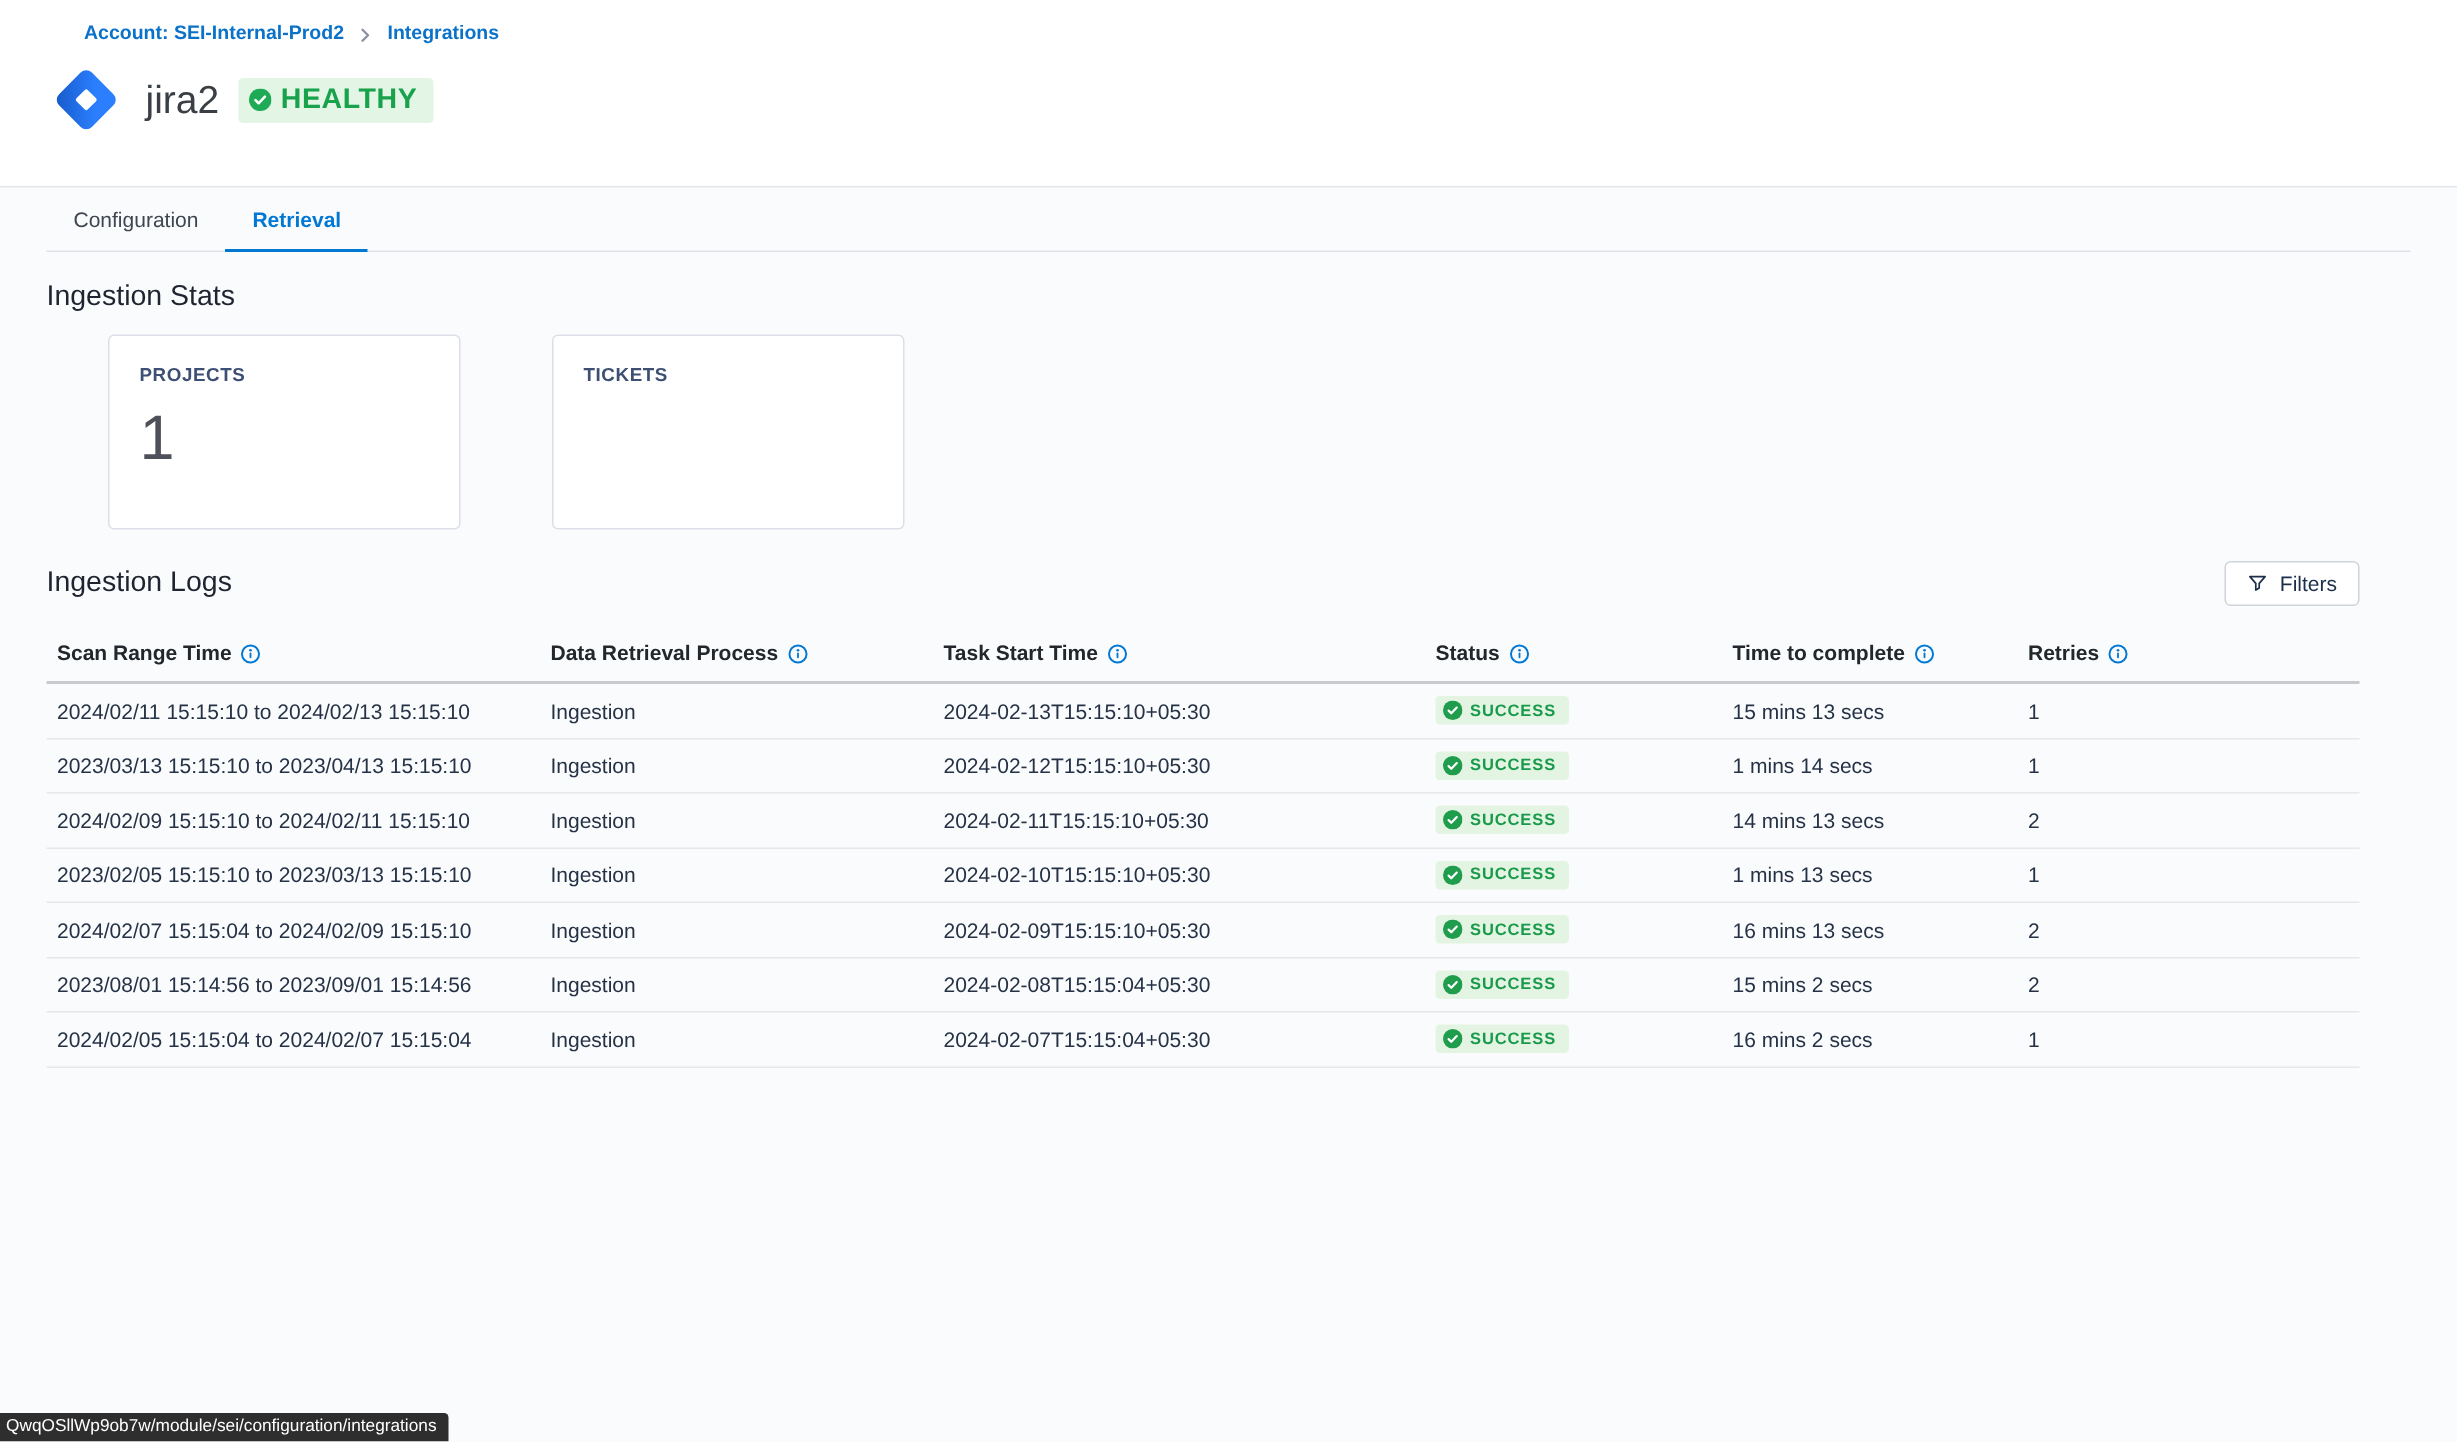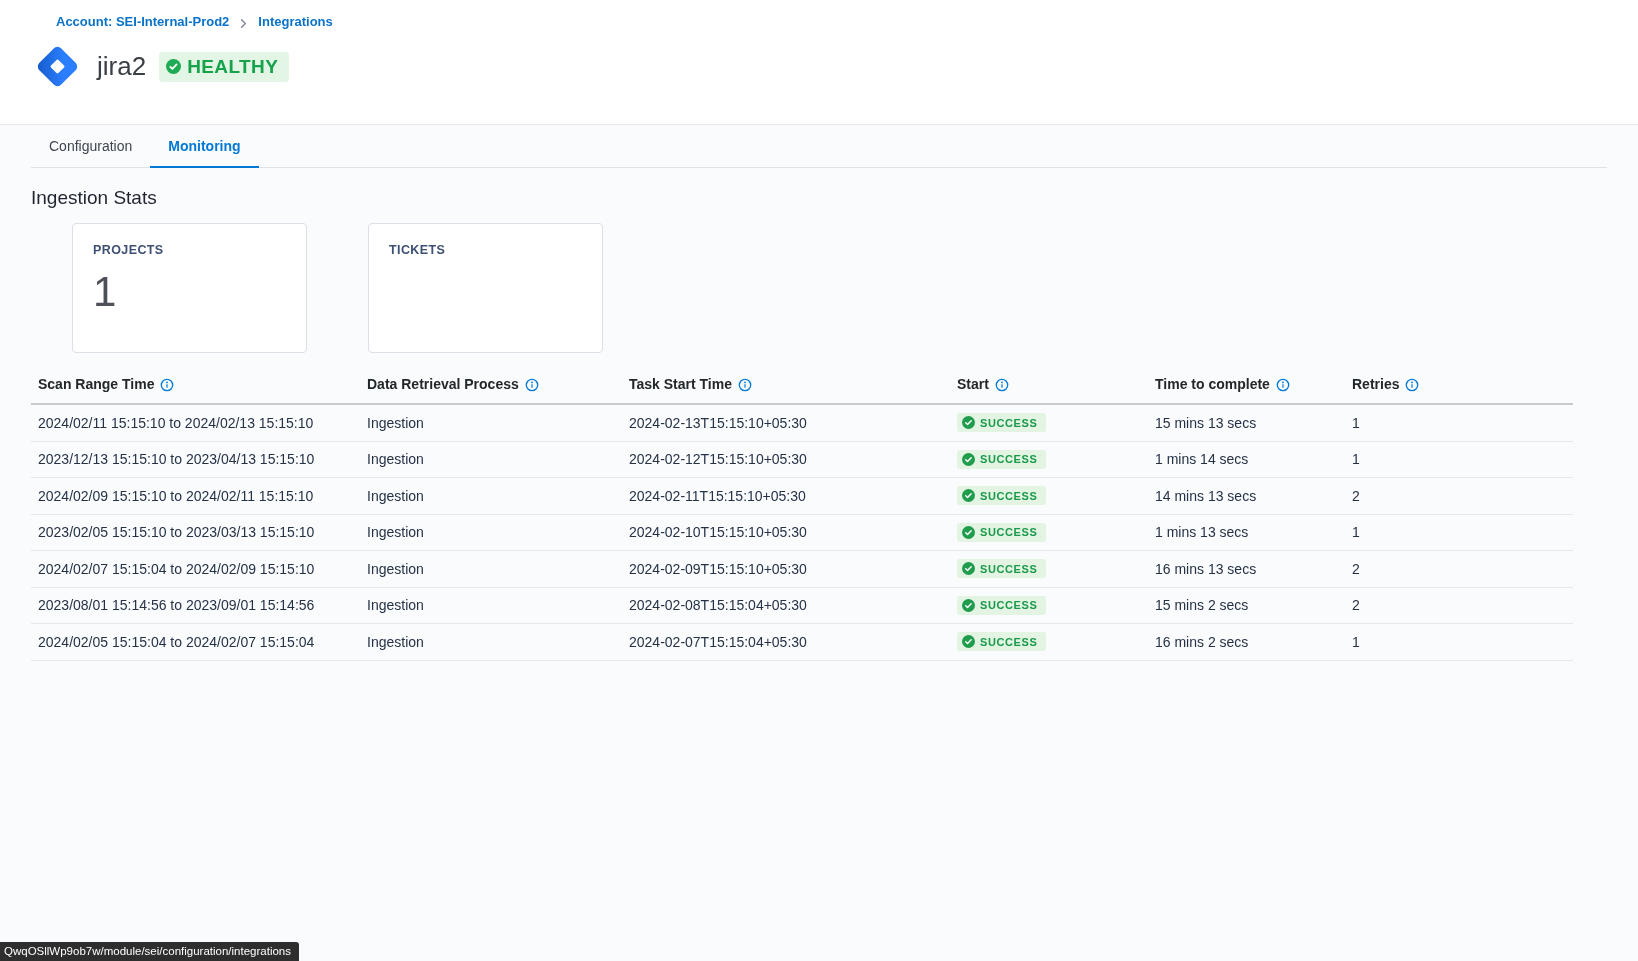--- a/index.html
+++ b/index.html
@@ -110,35 +110,44 @@
         </svg>
       <span>HEALTHY</span>
     </span>
   </div>
 </header>
 
 <main class="content">
 
   <div class="tabs">
     <div class="tab">Configuration</div>
-    <div class="tab active">Monitoring</div>
+    <div class="tab active">Retrieval</div>
   </div>
 
   <h2 class="section-title">Ingestion Stats</h2>
 
   <div class="cards">
     <div class="card">
       <div class="card-label">PROJECTS</div>
       <div class="card-value">1</div>
     </div>
     <div class="card">
       <div class="card-label">TICKETS</div>
     </div>
   </div>
 
+  <div class="logs-head">
+    <h2 class="section-title">Ingestion Logs</h2>
+    <button class="filters-btn">
+      <svg viewBox="0 0 16 16" width="14" height="14" fill="none" stroke="#1c2e4a" stroke-width="1.3" stroke-linejoin="round">
+          <path d="M2.2 2.8h11.6l-4.5 5.1v3.6l-2.6 1.5V7.9L2.2 2.8z"></path>
+        </svg>
+      <span>Filters</span>
+    </button>
+  </div>
 
   <div class="table">
     <div class="thead" id="thead">
         <div class="th">
           <span>Scan Range Time</span>
           <svg viewBox="0 0 16 16" width="14" height="14">
             <circle cx="8" cy="8" r="6.5" fill="none" stroke="#0278d5" stroke-width="1.5"></circle>
             <circle cx="8" cy="5.1" r="1" fill="#0278d5"></circle>
             <rect x="7.3" y="6.9" width="1.4" height="4.3" rx="0.7" fill="#0278d5"></rect>
           </svg>
@@ -153,21 +162,21 @@
         </div>
         <div class="th">
           <span>Task Start Time</span>
           <svg viewBox="0 0 16 16" width="14" height="14">
             <circle cx="8" cy="8" r="6.5" fill="none" stroke="#0278d5" stroke-width="1.5"></circle>
             <circle cx="8" cy="5.1" r="1" fill="#0278d5"></circle>
             <rect x="7.3" y="6.9" width="1.4" height="4.3" rx="0.7" fill="#0278d5"></rect>
           </svg>
         </div>
         <div class="th">
-          <span>Start</span>
+          <span>Status</span>
           <svg viewBox="0 0 16 16" width="14" height="14">
             <circle cx="8" cy="8" r="6.5" fill="none" stroke="#0278d5" stroke-width="1.5"></circle>
             <circle cx="8" cy="5.1" r="1" fill="#0278d5"></circle>
             <rect x="7.3" y="6.9" width="1.4" height="4.3" rx="0.7" fill="#0278d5"></rect>
           </svg>
         </div>
         <div class="th">
           <span>Time to complete</span>
           <svg viewBox="0 0 16 16" width="14" height="14">
             <circle cx="8" cy="8" r="6.5" fill="none" stroke="#0278d5" stroke-width="1.5"></circle>
@@ -193,21 +202,21 @@
               <svg viewBox="0 0 16 16" width="13" height="13">
                 <circle cx="8" cy="8" r="8" fill="#1f9d4d"></circle>
                 <path d="M4.6 8.3l2.2 2.2 4.5-4.7" stroke="#fff" stroke-width="1.8" fill="none" stroke-linecap="round" stroke-linejoin="round"></path>
               </svg>
               <span>SUCCESS</span>
             </span></div>
           <div class="td">15 mins 13 secs</div>
           <div class="td">1</div>
         </div>
         <div class="tr">
-          <div class="td">2023/12/13 15:15:10 to 2023/04/13 15:15:10</div>
+          <div class="td">2023/03/13 15:15:10 to 2023/04/13 15:15:10</div>
           <div class="td">Ingestion</div>
           <div class="td">2024-02-12T15:15:10+05:30</div>
           <div class="td"><span class="badge">
               <svg viewBox="0 0 16 16" width="13" height="13">
                 <circle cx="8" cy="8" r="8" fill="#1f9d4d"></circle>
                 <path d="M4.6 8.3l2.2 2.2 4.5-4.7" stroke="#fff" stroke-width="1.8" fill="none" stroke-linecap="round" stroke-linejoin="round"></path>
               </svg>
               <span>SUCCESS</span>
             </span></div>
           <div class="td">1 mins 14 secs</div>

